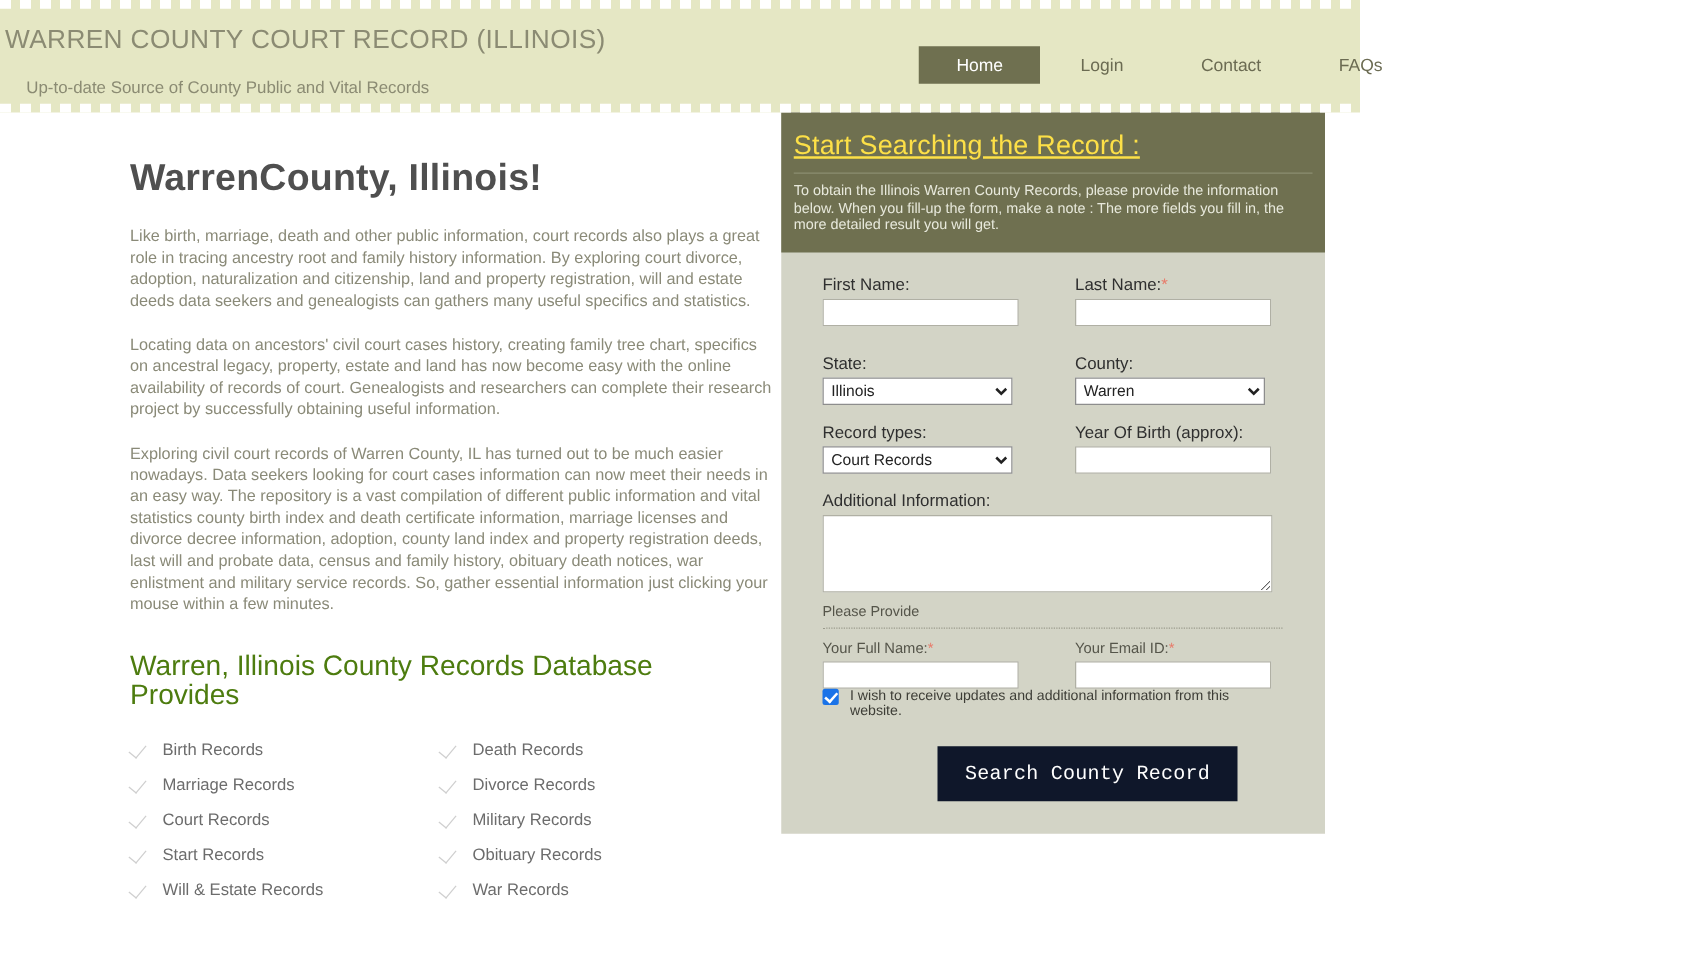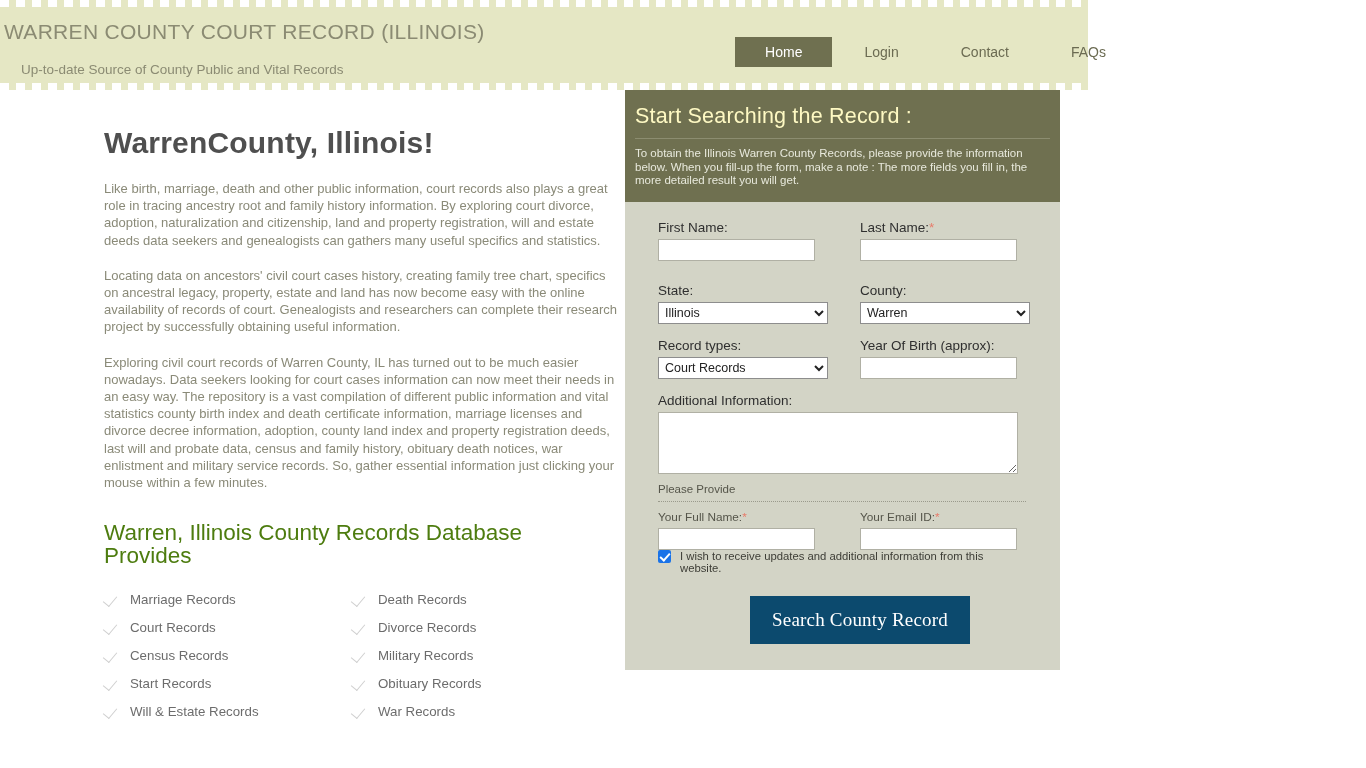--- a/index.html
+++ b/index.html
@@ -156,25 +156,26 @@
     background: radial-gradient(ellipse at center, rgba(0,0,0,0.30) 0%, rgba(0,0,0,0.12) 45%, rgba(0,0,0,0) 72%);
     z-index: -1;
   }
   .form-header {
     background: #6f7050;
     padding: 14px 10px 14px 10px;
   }
   .form-header-title {
     font-size: 21.5px;
     font-weight: normal;
-    color: #fef9c3;
+    color: #fde047;
     margin: 0 0 8px 0;
     padding: 0 0 9px 0;
     border-bottom: 1px solid #8c8d70;
     letter-spacing: 0.2px;
+    text-decoration: underline;
   }
   .form-header-desc {
     font-size: 11.5px;
     line-height: 13.5px;
     color: #e8e9dc;
     margin: 0;
   }
   .form-body {
     padding: 18px 33px 16px 33px;
   }
@@ -198,21 +199,21 @@
     width: 157px;
     height: 22px;
     border: 1px solid #b0b0a4;
     background: #ffffff;
     font-size: 13px;
     font-family: "Liberation Sans", sans-serif;
     padding: 1px 3px;
     color: #222;
   }
   .sel-input {
-    width: 170px;
+    width: 152px;
     height: 22px;
     border: 1px solid #8d8d8d;
     background: #ffffff;
     font-size: 12.5px;
     font-family: "Liberation Sans", sans-serif;
     padding: 1px 2px;
     color: #222;
   }
   .spacer-sm { height: 22px; }
   .spacer-xs { height: 14px; }
@@ -277,25 +278,25 @@
   .consent-text {
     font-size: 11.3px;
     color: #3d3d36;
   }
   .submit-wrap {
     margin-top: 22px;
     padding-left: 92px;
     padding-bottom: 10px;
   }
   .submit-btn {
-    background: #0c4a6e;
+    background: #0f172a;
     color: #ffffff;
     border: none;
-    font-family: Liberation Serif, serif;
-    font-size: 19px;
+    font-family: Liberation Mono, monospace;
+    font-size: 16px;
     padding: 13px 22px;
     cursor: pointer;
     letter-spacing: 0.2px;
   }
 </style>
 </head>
 <body>
 
 <div class="header-wrap">
   <div class="perf perf-top"></div>
@@ -319,29 +320,29 @@
     <p class="para">Like birth, marriage, death and other public information, court records also plays a great role in tracing ancestry root and family history information. By exploring court divorce, adoption, naturalization and citizenship, land and property registration, will and estate deeds data seekers and genealogists can gathers many useful specifics and statistics.</p>
     <p class="para">Locating data on ancestors' civil court cases history, creating family tree chart, specifics on ancestral legacy, property, estate and land has now become easy with the online availability of records of court. Genealogists and researchers can complete their research project by successfully obtaining useful information.</p>
     <p class="para">Exploring civil court records of Warren County, IL has turned out to be much easier nowadays. Data seekers looking for court cases information can now meet their needs in an easy way. The repository is a vast compilation of different public information and vital statistics county birth index and death certificate information, marriage licenses and divorce decree information, adoption, county land index and property registration deeds, last will and probate data, census and family history, obituary death notices, war enlistment and military service records. So, gather essential information just clicking your mouse within a few minutes.</p>
 
     <h2 class="section-title">Warren, Illinois County Records Database Provides</h2>
 
     <div class="records-grid">
       <div class="records-col">
         <div class="record-item">
           <span class="check-icon"></span>
+          <span>Birth Records</span>
+        </div>
+        <div class="record-item">
+          <span class="check-icon"></span>
           <span>Marriage Records</span>
         </div>
         <div class="record-item">
           <span class="check-icon"></span>
           <span>Court Records</span>
-        </div>
-        <div class="record-item">
-          <span class="check-icon"></span>
-          <span>Census Records</span>
         </div>
         <div class="record-item">
           <span class="check-icon"></span>
           <span>Start Records</span>
         </div>
         <div class="record-item">
           <span class="check-icon"></span>
           <span>Will &amp; Estate Records</span>
         </div>
       </div>

